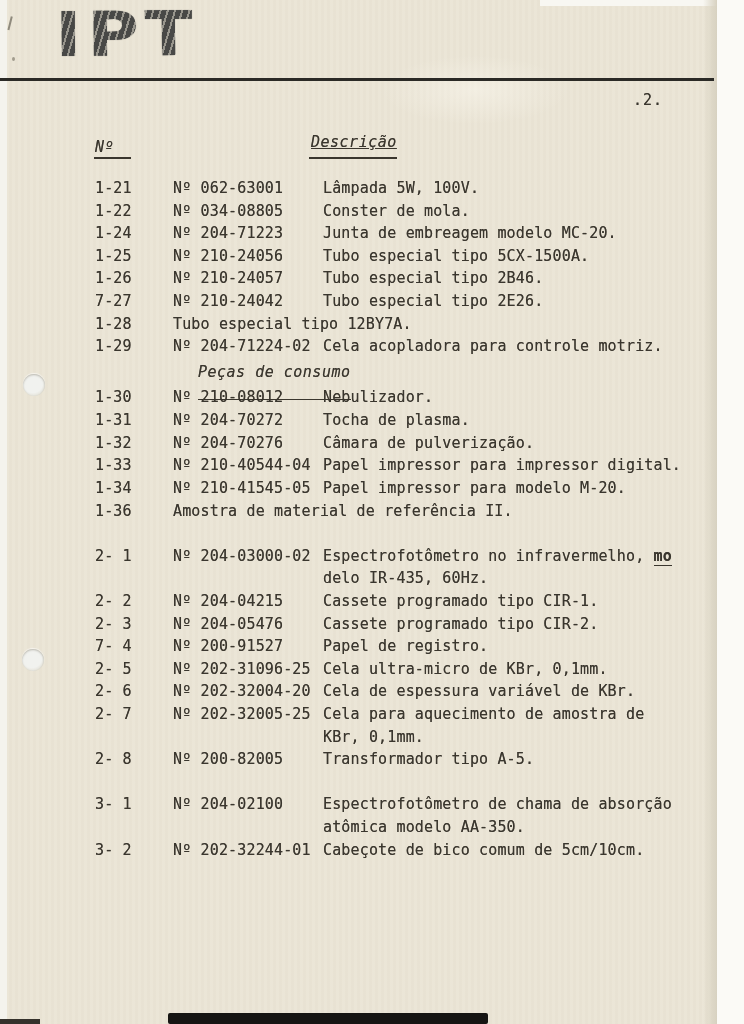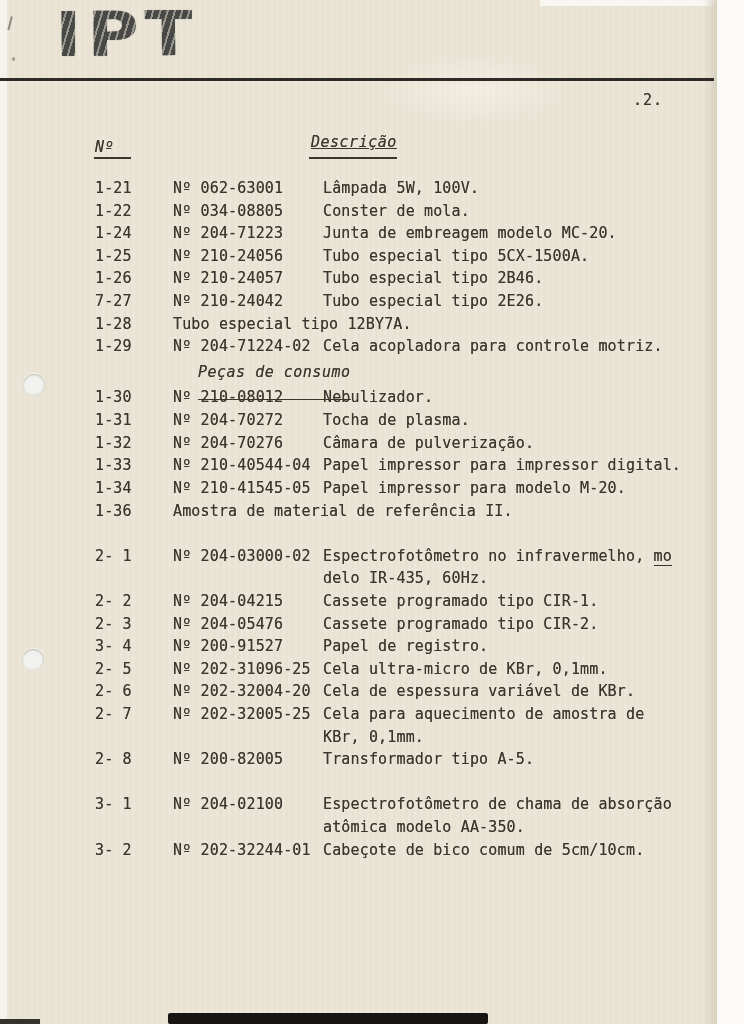--- a/index.html
+++ b/index.html
@@ -48,21 +48,21 @@
 
   
   .rows{position:absolute;left:0;top:179px;width:744px;font-size:15px;letter-spacing:.15px;}
   .line{position:relative;height:22.62px;white-space:pre;}
   .line > span{position:absolute;top:0;}
   .c1{left:95px;}
   .c2{left:173px;}
   .c3{left:323px;}
   .section{margin:3px 0;}
   .sec{left:168px;font-style:italic;letter-spacing:.5px;border-bottom:1.6px solid #3a362e;padding-bottom:18px;margin-left:30px;}
-  .u{position:static;display:inline;border-bottom:1.7px solid #3a362e;}
+  .u{position:static;display:inline;border-bottom:1.7px solid #3a362e;font-weight:bold;}
   .rows, .colhead, .pagenum{text-shadow:0 0 .35px rgba(50,46,38,.65);}
 
   
   .smudge-main{position:absolute;left:168px;top:1013px;width:320px;height:11px;background:#161513;border-radius:2px;}
   .smudge-left{position:absolute;left:0;top:1019px;width:40px;height:5px;background:#35322c;}
 </style>
 </head>
 <body>
 
 <div class="scan">
@@ -100,21 +100,21 @@
       <div class="line"><span class="c1">1-31</span><span class="c2">Nº 204-70272</span><span class="c3">Tocha de plasma.</span></div>
       <div class="line"><span class="c1">1-32</span><span class="c2">Nº 204-70276</span><span class="c3">Câmara de pulverização.</span></div>
       <div class="line"><span class="c1">1-33</span><span class="c2">Nº 210-40544-04</span><span class="c3">Papel impressor para impressor digital.</span></div>
       <div class="line"><span class="c1">1-34</span><span class="c2">Nº 210-41545-05</span><span class="c3">Papel impressor para modelo M-20.</span></div>
       <div class="line"><span class="c1">1-36</span><span class="c2">Amostra de material de referência II.</span></div>
       <div class="line"></div>
       <div class="line"><span class="c1">2- 1</span><span class="c2">Nº 204-03000-02</span><span class="c3">Espectrofotômetro no infravermelho, <span class="u">mo</span></span></div>
       <div class="line"><span class="c3">delo IR-435, 60Hz.</span></div>
       <div class="line"><span class="c1">2- 2</span><span class="c2">Nº 204-04215</span><span class="c3">Cassete programado tipo CIR-1.</span></div>
       <div class="line"><span class="c1">2- 3</span><span class="c2">Nº 204-05476</span><span class="c3">Cassete programado tipo CIR-2.</span></div>
-      <div class="line"><span class="c1">3- 4</span><span class="c2">Nº 200-91527</span><span class="c3">Papel de registro.</span></div>
+      <div class="line"><span class="c1">7- 4</span><span class="c2">Nº 200-91527</span><span class="c3">Papel de registro.</span></div>
       <div class="line"><span class="c1">2- 5</span><span class="c2">Nº 202-31096-25</span><span class="c3">Cela ultra-micro de KBr, 0,1mm.</span></div>
       <div class="line"><span class="c1">2- 6</span><span class="c2">Nº 202-32004-20</span><span class="c3">Cela de espessura variável de KBr.</span></div>
       <div class="line"><span class="c1">2- 7</span><span class="c2">Nº 202-32005-25</span><span class="c3">Cela para aquecimento de amostra de</span></div>
       <div class="line"><span class="c3">KBr, 0,1mm.</span></div>
       <div class="line"><span class="c1">2- 8</span><span class="c2">Nº 200-82005</span><span class="c3">Transformador tipo A-5.</span></div>
       <div class="line"></div>
       <div class="line"><span class="c1">3- 1</span><span class="c2">Nº 204-02100</span><span class="c3">Espectrofotômetro de chama de absorção</span></div>
       <div class="line"><span class="c3">atômica modelo AA-350.</span></div>
       <div class="line"><span class="c1">3- 2</span><span class="c2">Nº 202-32244-01</span><span class="c3">Cabeçote de bico comum de 5cm/10cm.</span></div>
     </div>

